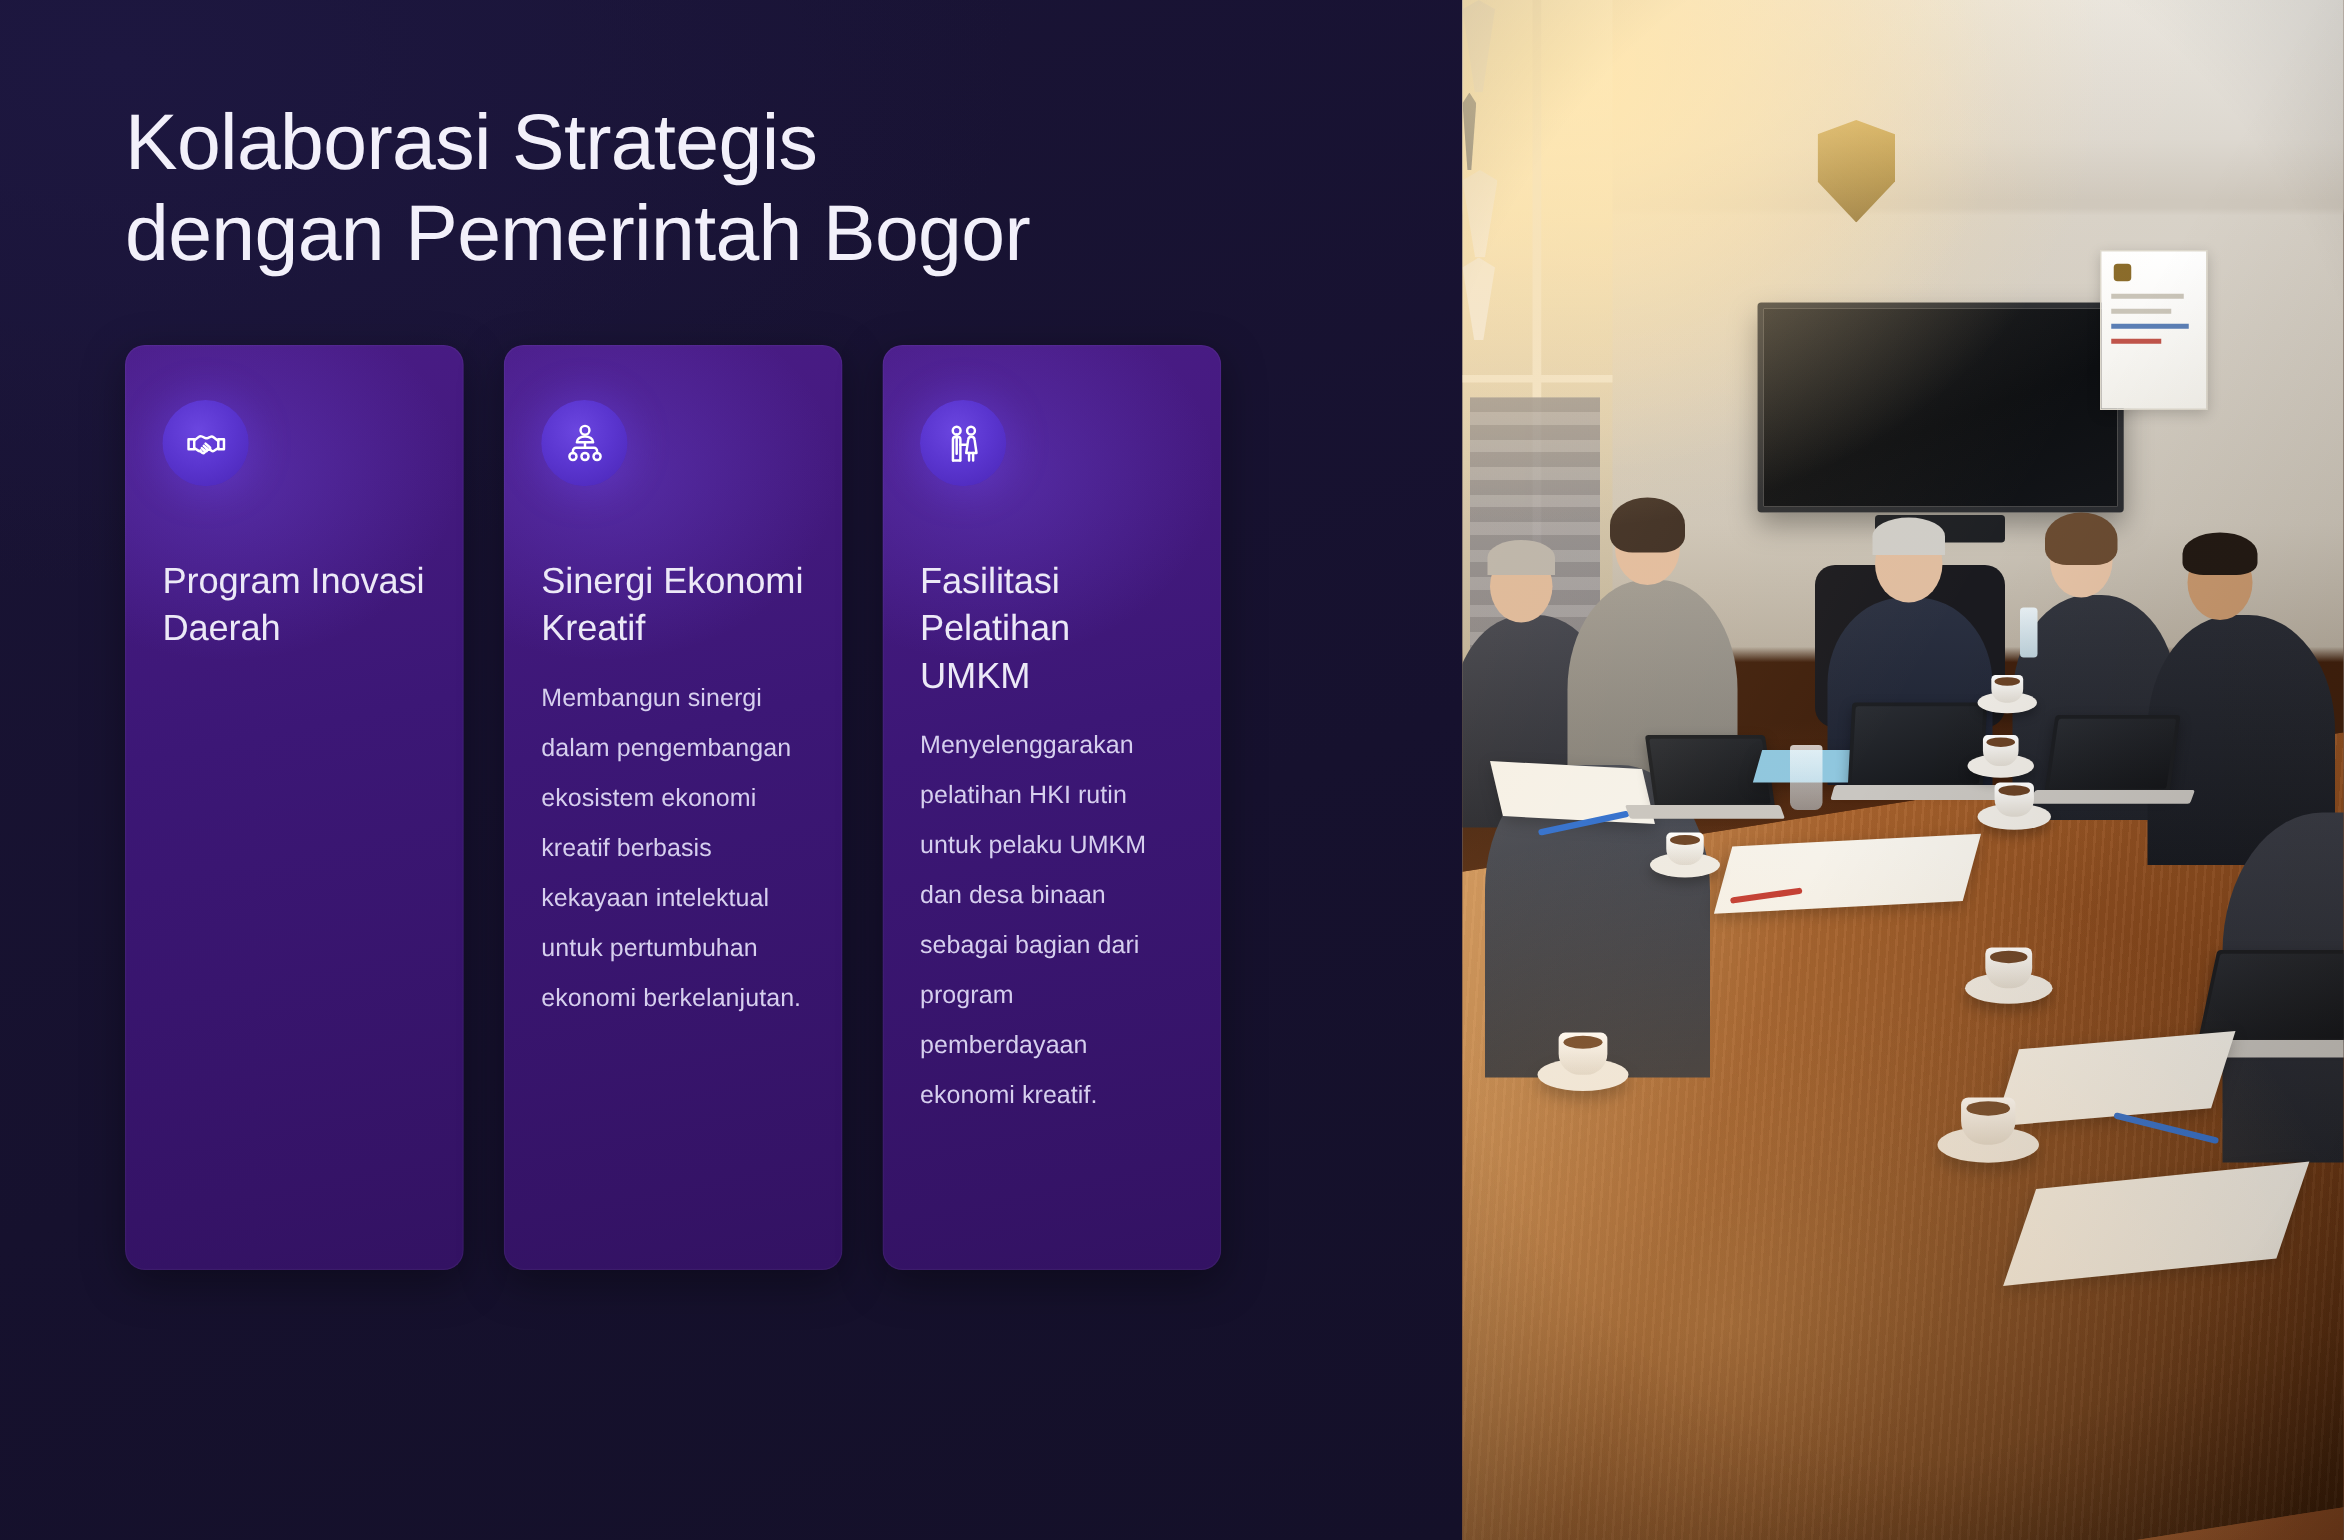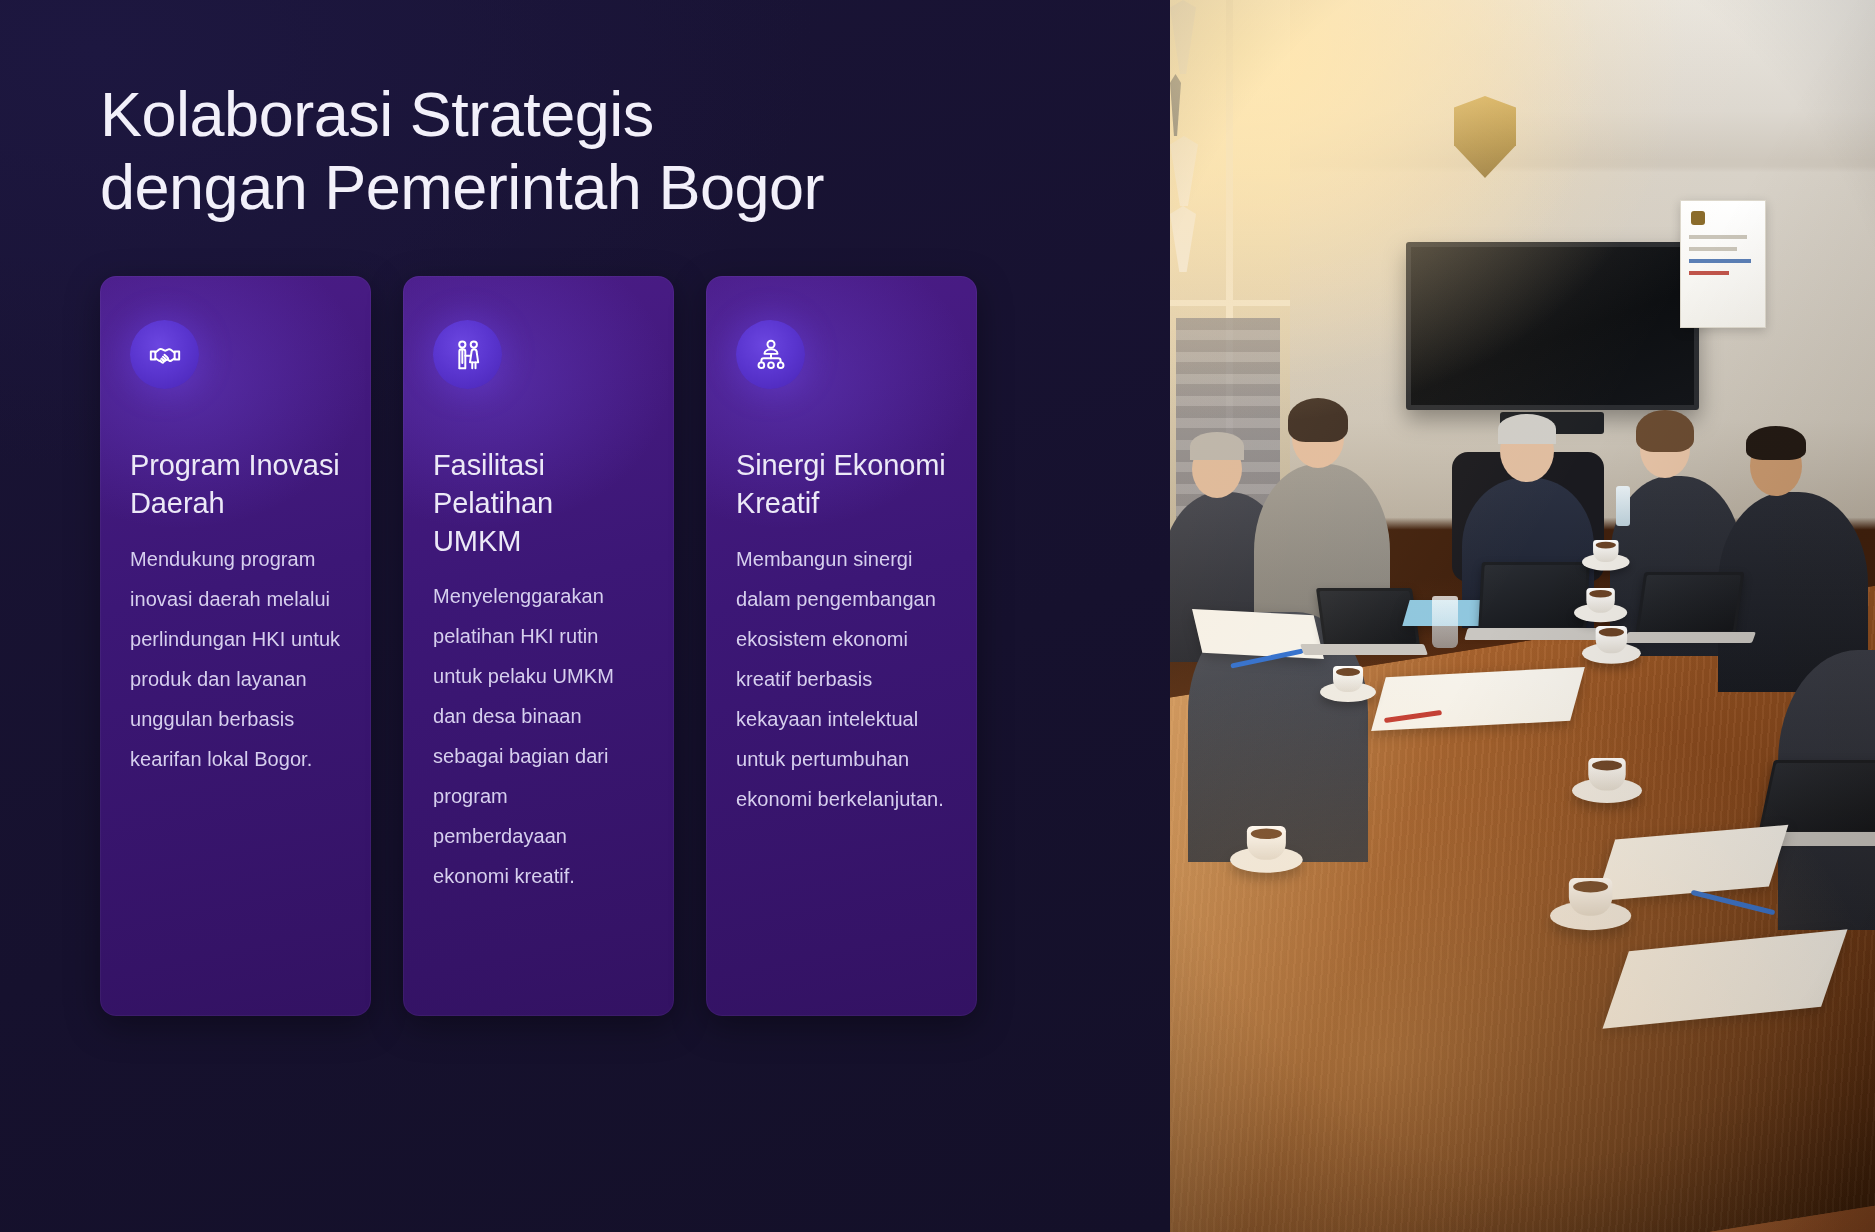--- a/index.html
+++ b/index.html
@@ -338,55 +338,54 @@
             <path d="M18.8 9.5H22v5.6h-3.2z"></path>
             <path d="M5.2 10.2l2.6-2.1c.5-.4 1.2-.5 1.8-.2l1.9.9c.4.2.9.2 1.3 0l1.5-.7c.6-.3 1.3-.2 1.8.2l2.7 2.1"></path>
             <path d="M18.8 14.4l-2.4 1.6c-.4.3-1 .3-1.4 0l-.9-.7"></path>
             <path d="M11.6 11.9l2.2 1.9c.4.3.4.9.1 1.3-.3.4-.9.5-1.3.1l-.6-.5"></path>
             <path d="M10.6 13.2l1.7 1.4c.4.3.4.9.1 1.3-.3.4-.9.4-1.3.1l-.7-.6"></path>
             <path d="M9.5 14.5l1.4 1.2c.4.3.4.9.1 1.3-.3.4-.9.4-1.3.1l-.8-.7"></path>
             <path d="M5.2 14.4l2.3 1.5c.4.3 1 .2 1.3-.2"></path>
           </svg>
         </div>
         <h2 class="card-title">Program Inovasi Daerah</h2>
-        <p class="card-body">Mendukung program inovasi daerah melalui perlindungan HKI untuk produk dan layanan unggulan berbasis kearifan lokal Bogor.</p>
+      </article>
+
+      <article class="card">
+        <div class="icon-badge">
+          <svg viewBox="0 0 24 24" fill="none" stroke="#ffffff" stroke-width="1.4" stroke-linecap="round" stroke-linejoin="round" aria-hidden="true">
+            <circle cx="12" cy="4.4" r="2.5"></circle>
+            <path d="M7.4 11.2c0-2 2.1-3.3 4.6-3.3s4.6 1.3 4.6 3.3z"></path>
+            <path d="M12 11.2v3.1"></path>
+            <path d="M5.2 17.2v-1.2c0-.9.8-1.7 1.7-1.7h10.2c.9 0 1.7.8 1.7 1.7v1.2"></path>
+            <circle cx="5.2" cy="19.2" r="2"></circle>
+            <circle cx="12" cy="19.2" r="2"></circle>
+            <circle cx="18.8" cy="19.2" r="2"></circle>
+          </svg>
+        </div>
+        <h2 class="card-title">Sinergi Ekonomi Kreatif</h2>
+        <p class="card-body">Membangun sinergi dalam pengembangan ekosistem ekonomi kreatif berbasis kekayaan intelektual untuk pertumbuhan ekonomi berkelanjutan.</p>
       </article>
 
       <article class="card">
         <div class="icon-badge">
           <svg viewBox="0 0 24 24" fill="none" stroke="#ffffff" stroke-width="1.4" stroke-linecap="round" stroke-linejoin="round" aria-hidden="true">
             <circle cx="8" cy="4.6" r="2.2"></circle>
             <path d="M8 6.8v10.9M5.9 21.4V9.6c0-.9.7-1.6 1.6-1.6h1c.9 0 1.6.7 1.6 1.6v11.8"></path>
             <path d="M6.1 21.4h3.8"></path>
             <circle cx="16.1" cy="4.6" r="2.2"></circle>
             <path d="M13.4 17.2l1.1-7.5c.1-1 .9-1.7 1.8-1.7s1.7.7 1.8 1.7l1.1 7.5z"></path>
             <path d="M15 17.2v4.2M17.3 17.2v4.2"></path>
             <path d="M10.1 12.6h3.6"></path>
           </svg>
         </div>
         <h2 class="card-title">Fasilitasi Pelatihan UMKM</h2>
         <p class="card-body">Menyelenggarakan pelatihan HKI rutin untuk pelaku UMKM dan desa binaan sebagai bagian dari program pemberdayaan ekonomi kreatif.</p>
       </article>
 
-      <article class="card">
-        <div class="icon-badge">
-          <svg viewBox="0 0 24 24" fill="none" stroke="#ffffff" stroke-width="1.4" stroke-linecap="round" stroke-linejoin="round" aria-hidden="true">
-            <circle cx="12" cy="4.4" r="2.5"></circle>
-            <path d="M7.4 11.2c0-2 2.1-3.3 4.6-3.3s4.6 1.3 4.6 3.3z"></path>
-            <path d="M12 11.2v3.1"></path>
-            <path d="M5.2 17.2v-1.2c0-.9.8-1.7 1.7-1.7h10.2c.9 0 1.7.8 1.7 1.7v1.2"></path>
-            <circle cx="5.2" cy="19.2" r="2"></circle>
-            <circle cx="12" cy="19.2" r="2"></circle>
-            <circle cx="18.8" cy="19.2" r="2"></circle>
-          </svg>
-        </div>
-        <h2 class="card-title">Sinergi Ekonomi Kreatif</h2>
-        <p class="card-body">Membangun sinergi dalam pengembangan ekosistem ekonomi kreatif berbasis kekayaan intelektual untuk pertumbuhan ekonomi berkelanjutan.</p>
-      </article>
-
     </div>
   </section>
 
   <section class="right-panel">
     <div class="photo">
 
       <div class="window">
         <div class="mullion m1"></div>
         <div class="mullion m2"></div>
       </div>

